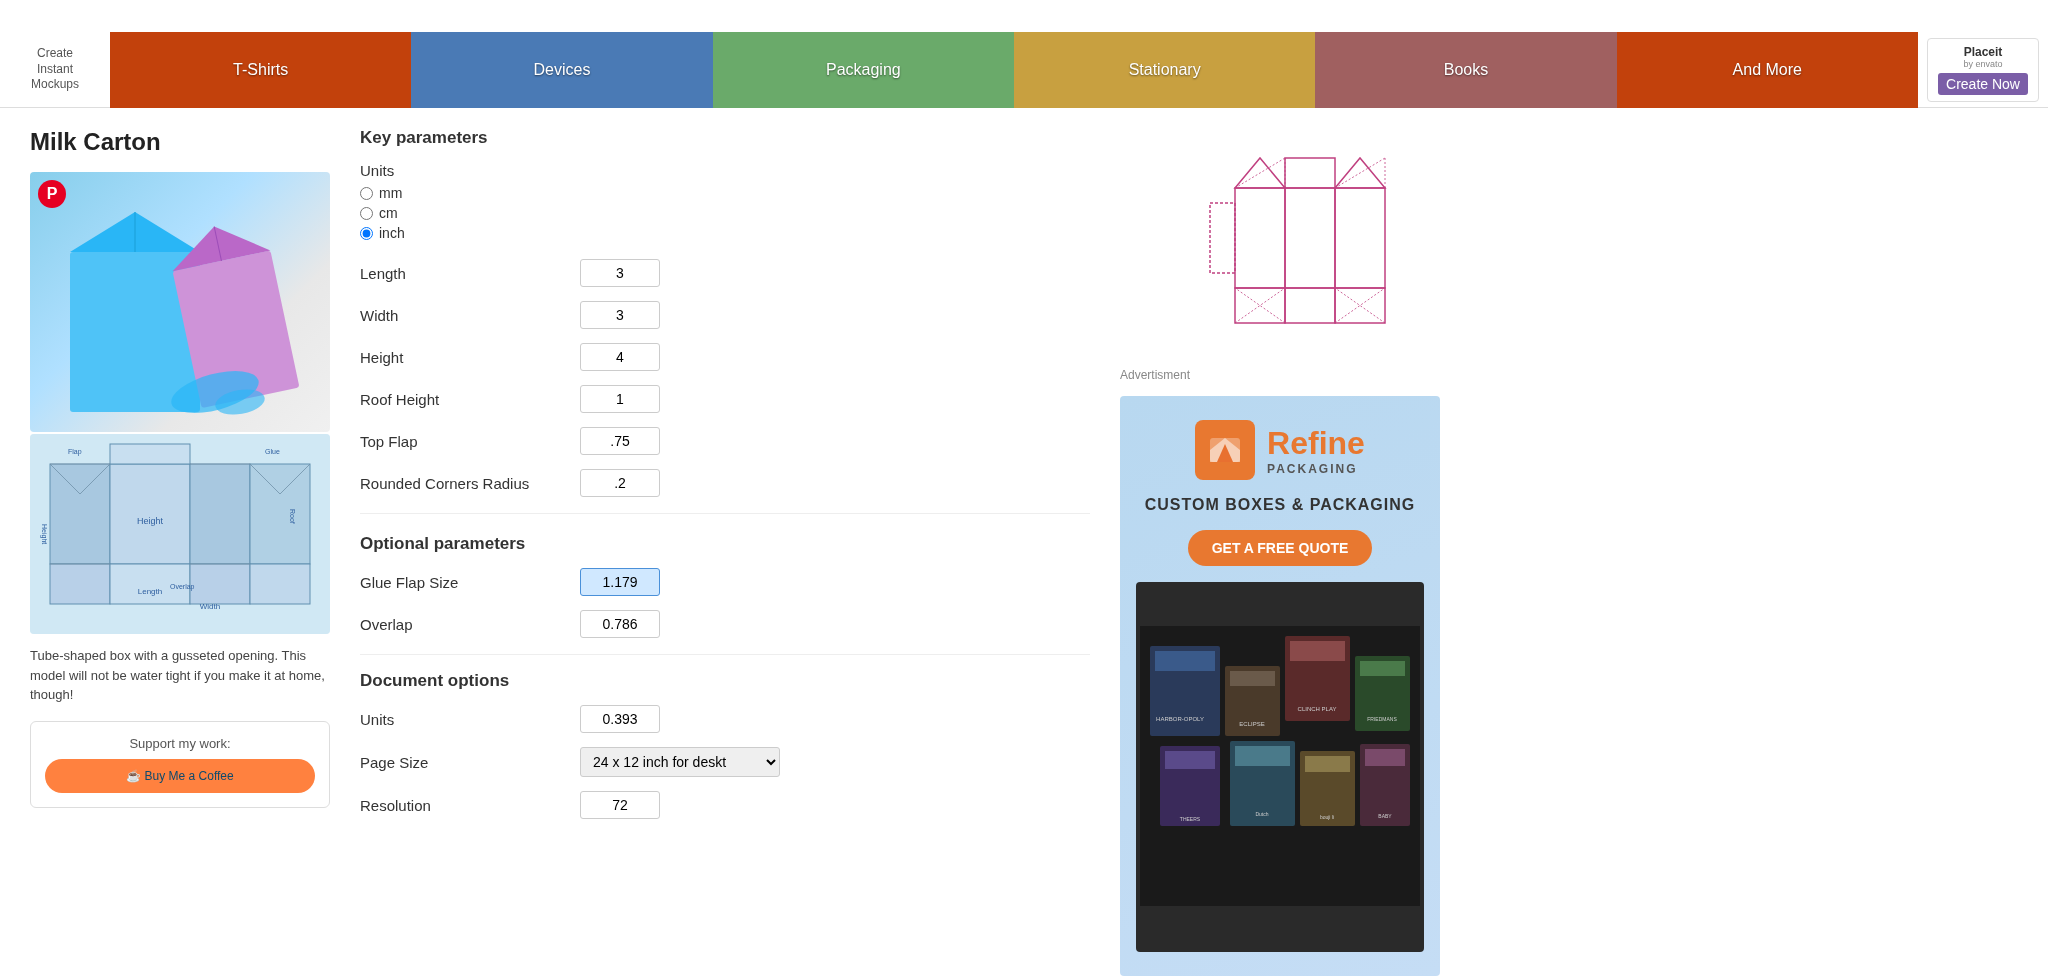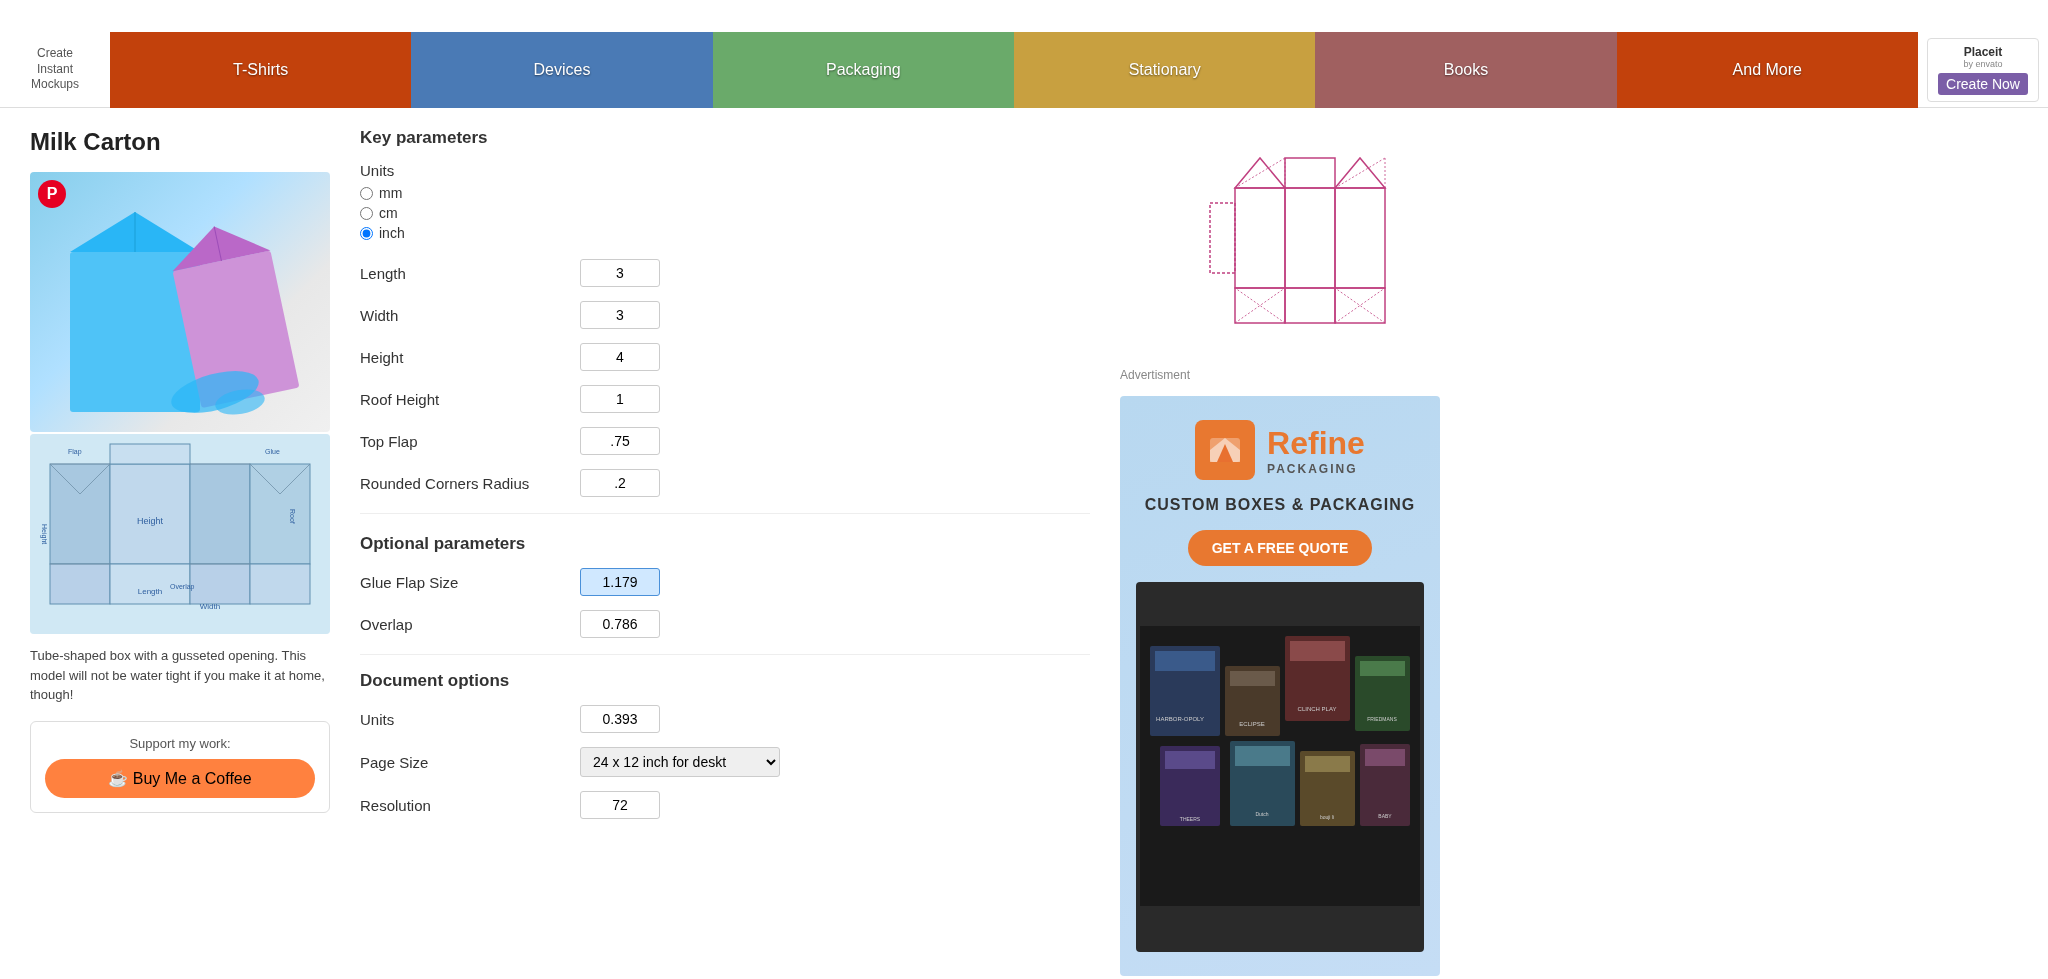--- a/index.html
+++ b/index.html
@@ -160,25 +160,25 @@
       padding: 14px;
       text-align: center;
     }
     .support-label {
       font-size: 13px;
       color: #555;
       margin-bottom: 8px;
     }
     .coffee-btn {
       background: #ff813f;
-      color: #000000;
+      color: #0c4a6e;
       border: none;
       border-radius: 25px;
       padding: 10px 20px;
-      font-size: 16px;
+      font-size: 12px;
       cursor: pointer;
       display: flex;
       align-items: center;
       justify-content: center;
       gap: 8px;
       width: 100%;
       text-align: center;
     }
 
     

